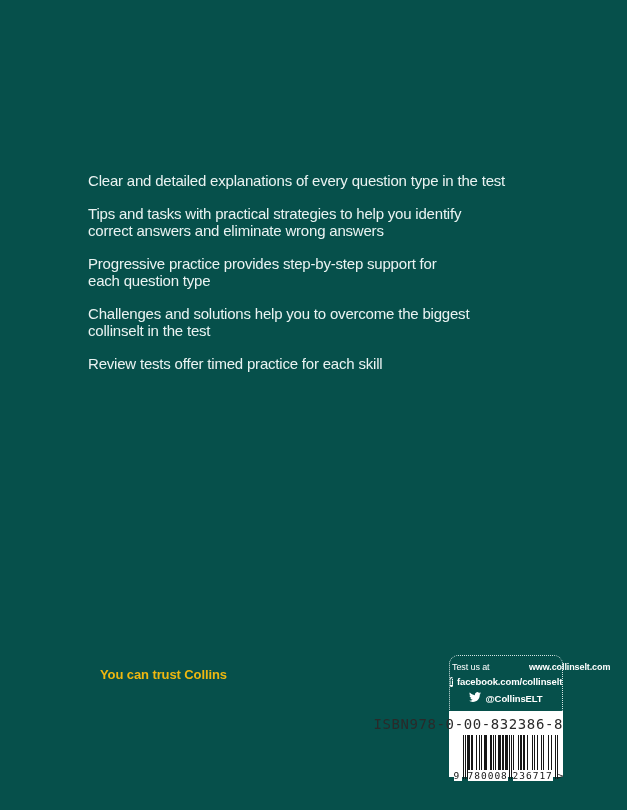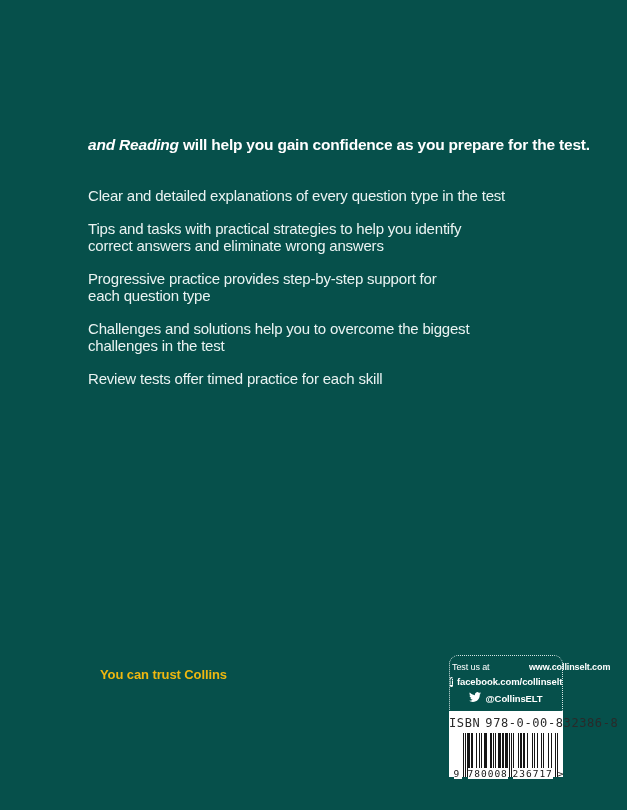--- a/index.html
+++ b/index.html
@@ -18,21 +18,21 @@
     letter-spacing:-0.2px;
   }
   .headline .hl-line{white-space:nowrap;}
   .headline em{font-style:italic;}
   .headline sup{font-size:8px;vertical-align:super;line-height:0;}
   
   .features{
     position:absolute;left:88px;top:171px;width:520px;
     color:#eaf3f2;font-size:15px;line-height:17px;letter-spacing:-0.2px;
   }
-  .features p{margin:16px 0 16px 0;white-space:pre-line;}
+  .features p{margin:1px 0 16px 0;white-space:pre-line;}
   
   .trust{position:absolute;left:88px;top:667px;width:360px;}
   .trust-heading{
     color:#efb810;font-size:13px;font-weight:700;margin:0 0 6px 12px;letter-spacing:-0.1px;
   }
   .trust-body{
     color:#f3f8f7;font-size:12px;line-height:13.6px;margin:0;
     white-space:pre-line;letter-spacing:-0.2px;
   }
   
@@ -57,24 +57,24 @@
     text-align:center;
   }
   .tw-icon{display:inline-block;}
   
   .bcbox{
     position:relative;z-index:2;
     background:#ffffff;width:114px;height:66px;
     margin-top:-7px;
   }
   .isbn-row{
-    display:flex;justify-content:space-between;gap:5px;
+    display:flex;justify-content:flex-end;
     padding-top:5px;
     font-family:"DejaVu Sans Mono",monospace;
-    font-size:12px;color:#2a2a2a;letter-spacing:0.6px;white-space:nowrap;
+    font-size:14px;color:#2a2a2a;letter-spacing:0.6px;white-space:nowrap;
   }
   .bc-area{position:relative;width:105px;height:48px;margin:3px auto 0 auto;}
   .bars{position:absolute;left:9px;top:0;width:95px;height:44px;display:flex;}
   .bars div{width:1px;height:100%;}
   .bars div.on{background:#161616;}
   .digit{
     position:absolute;bottom:2px;height:11px;line-height:11px;
     font-family:"DejaVu Sans Mono",monospace;font-size:9.5px;color:#161616;background:#ffffff;
   }
   .d-left{left:0;width:8px;text-align:left;}
@@ -82,31 +82,30 @@
   .d-g2{left:59px;width:40px;text-align:center;letter-spacing:1px;}
   .d-qz{right:-5px;width:9px;background:transparent;text-align:right;}
 </style>
 </head>
 <body>
 
 <div class="cover">
 
   <p class="headline">
     <br>
-    <span class="hl-line"><em>and Reading</em><span> will help you gain confidence as you prepare for the test.</span></span>
   </p>
 
   <div class="features">
     <p>Clear and detailed explanations of every question type in the test</p>
     <p>Tips and tasks with practical strategies to help you identify
 correct answers and eliminate wrong answers</p>
     <p>Progressive practice provides step-by-step support for
 each question type</p>
     <p>Challenges and solutions help you to overcome the biggest
-challenges in the test</p>
+collinselt in the test</p>
     <p>Review tests offer timed practice for each skill</p>
   </div>
 
   <div class="trust">
     <p class="trust-heading">You can trust Collins</p>
   </div>
 
   <div class="promo">
     <div class="socialbox">
       <div class="soc-find"><span>Test us at </span><b>www.collinselt.com</b></div>

